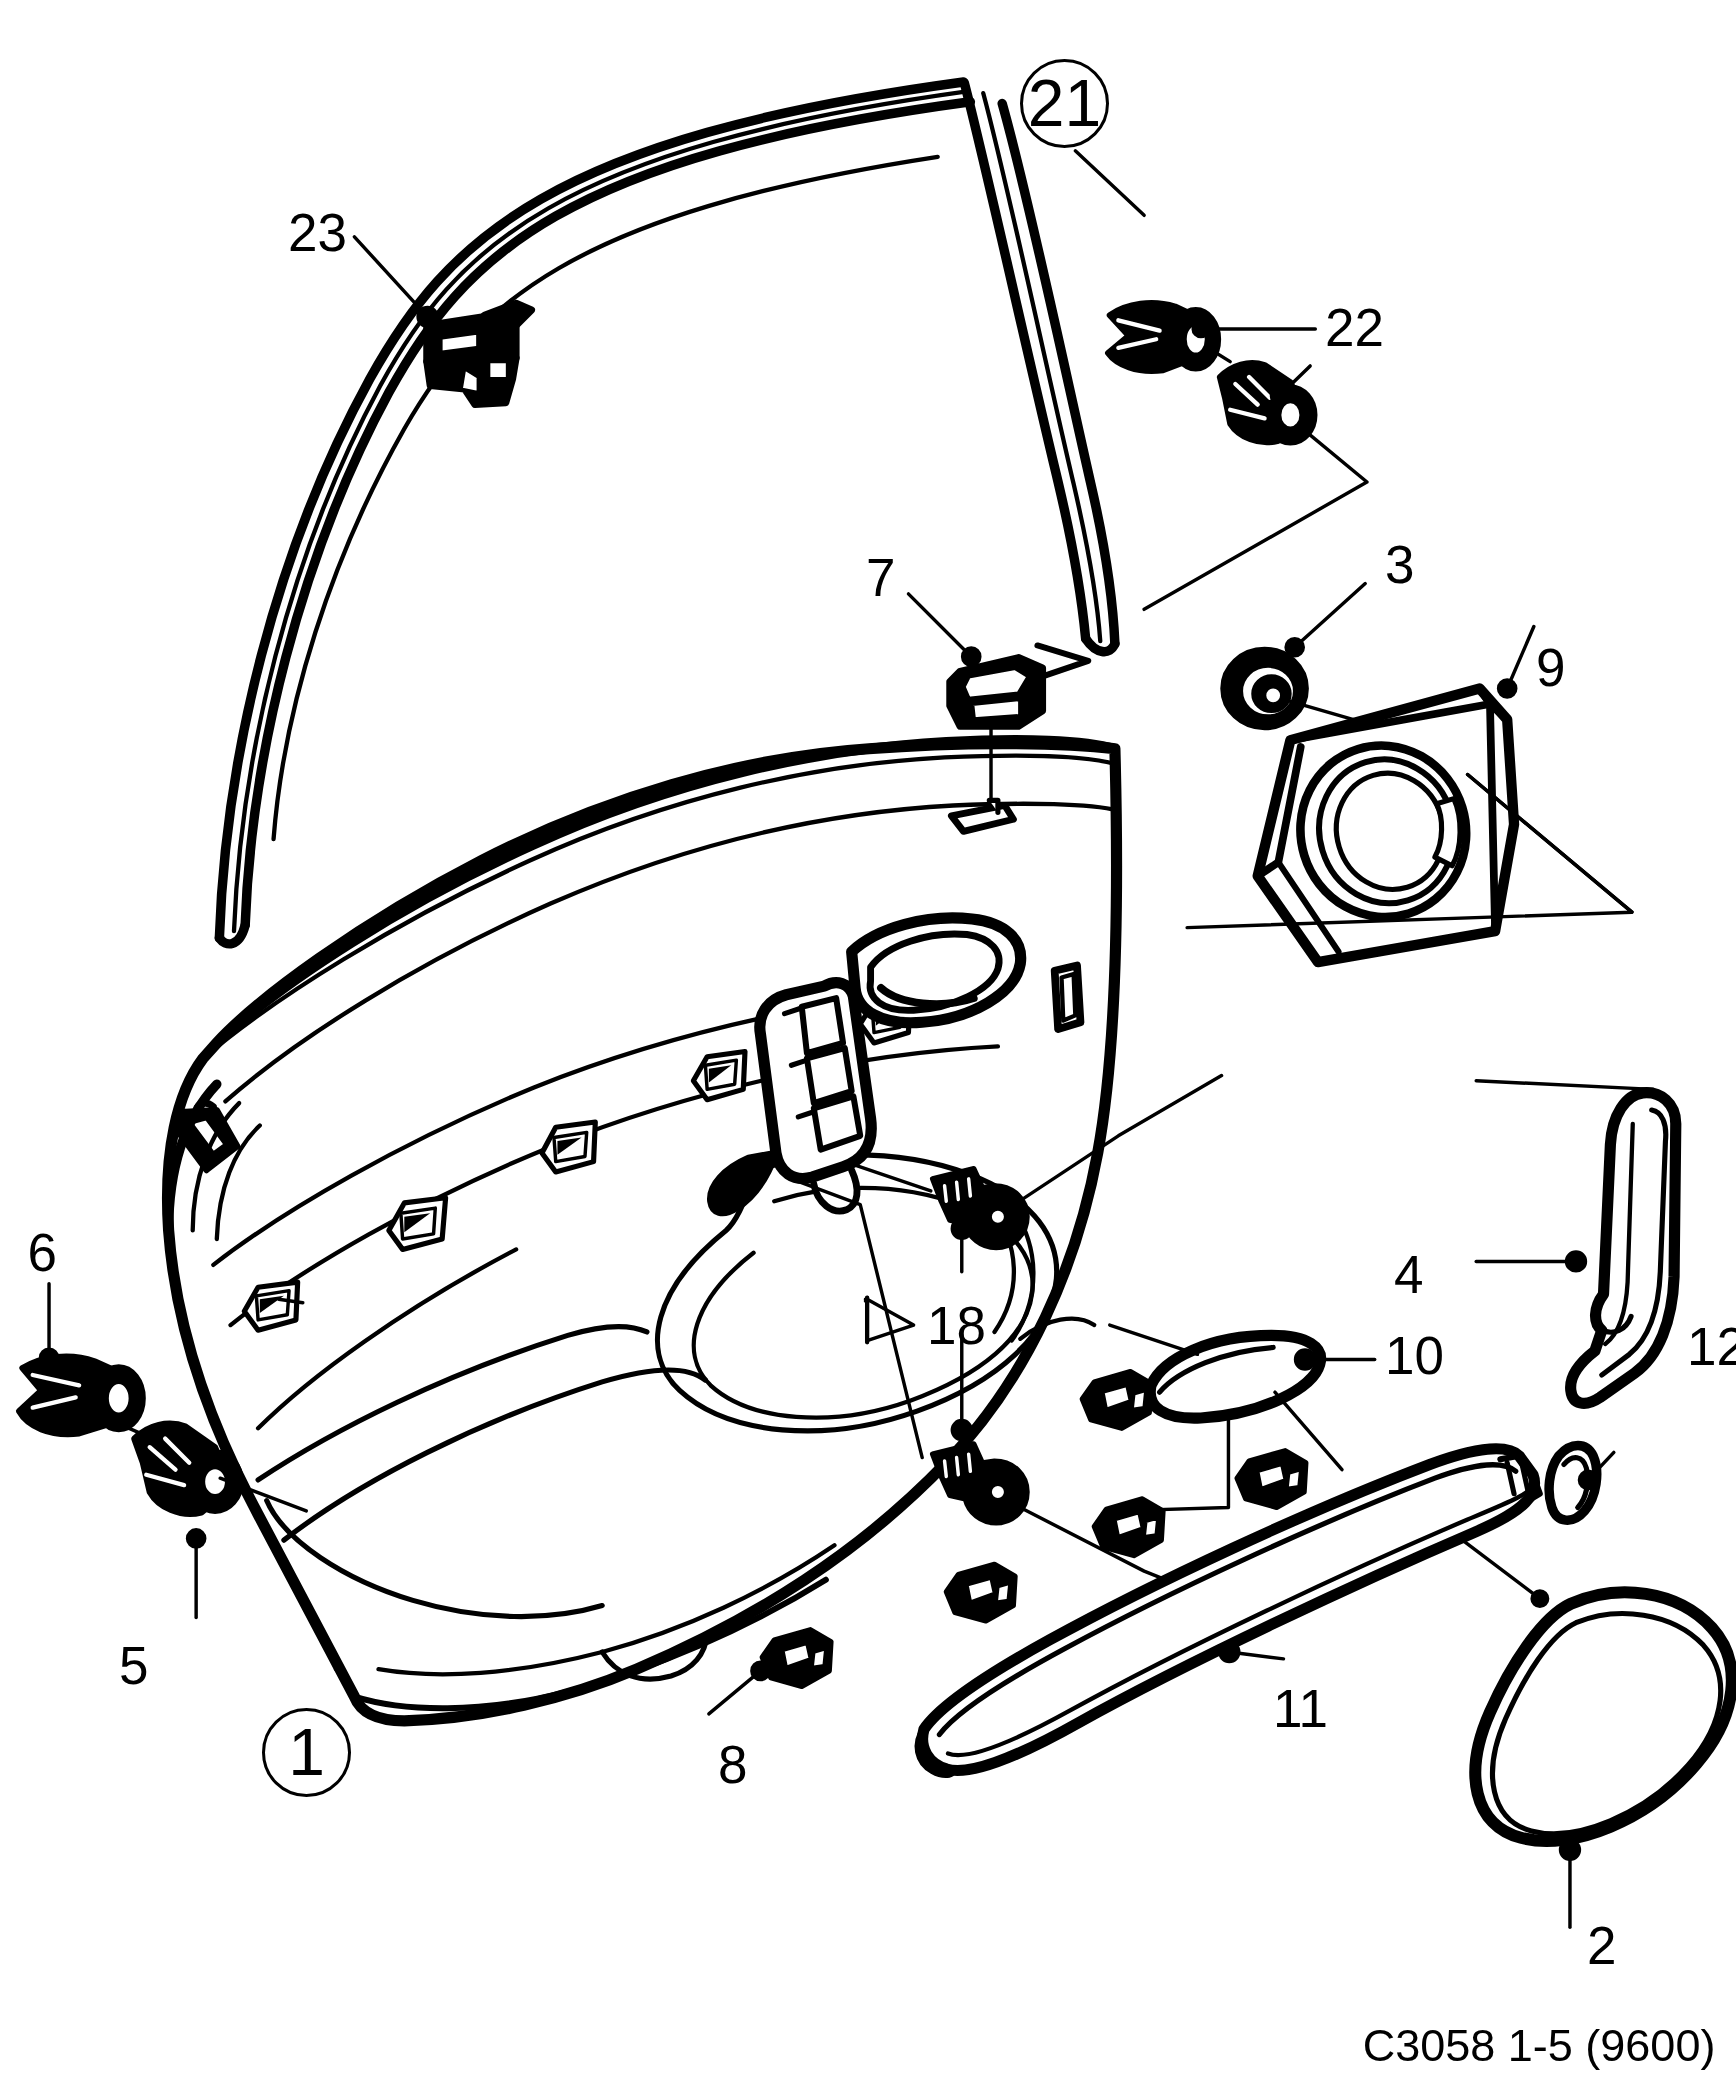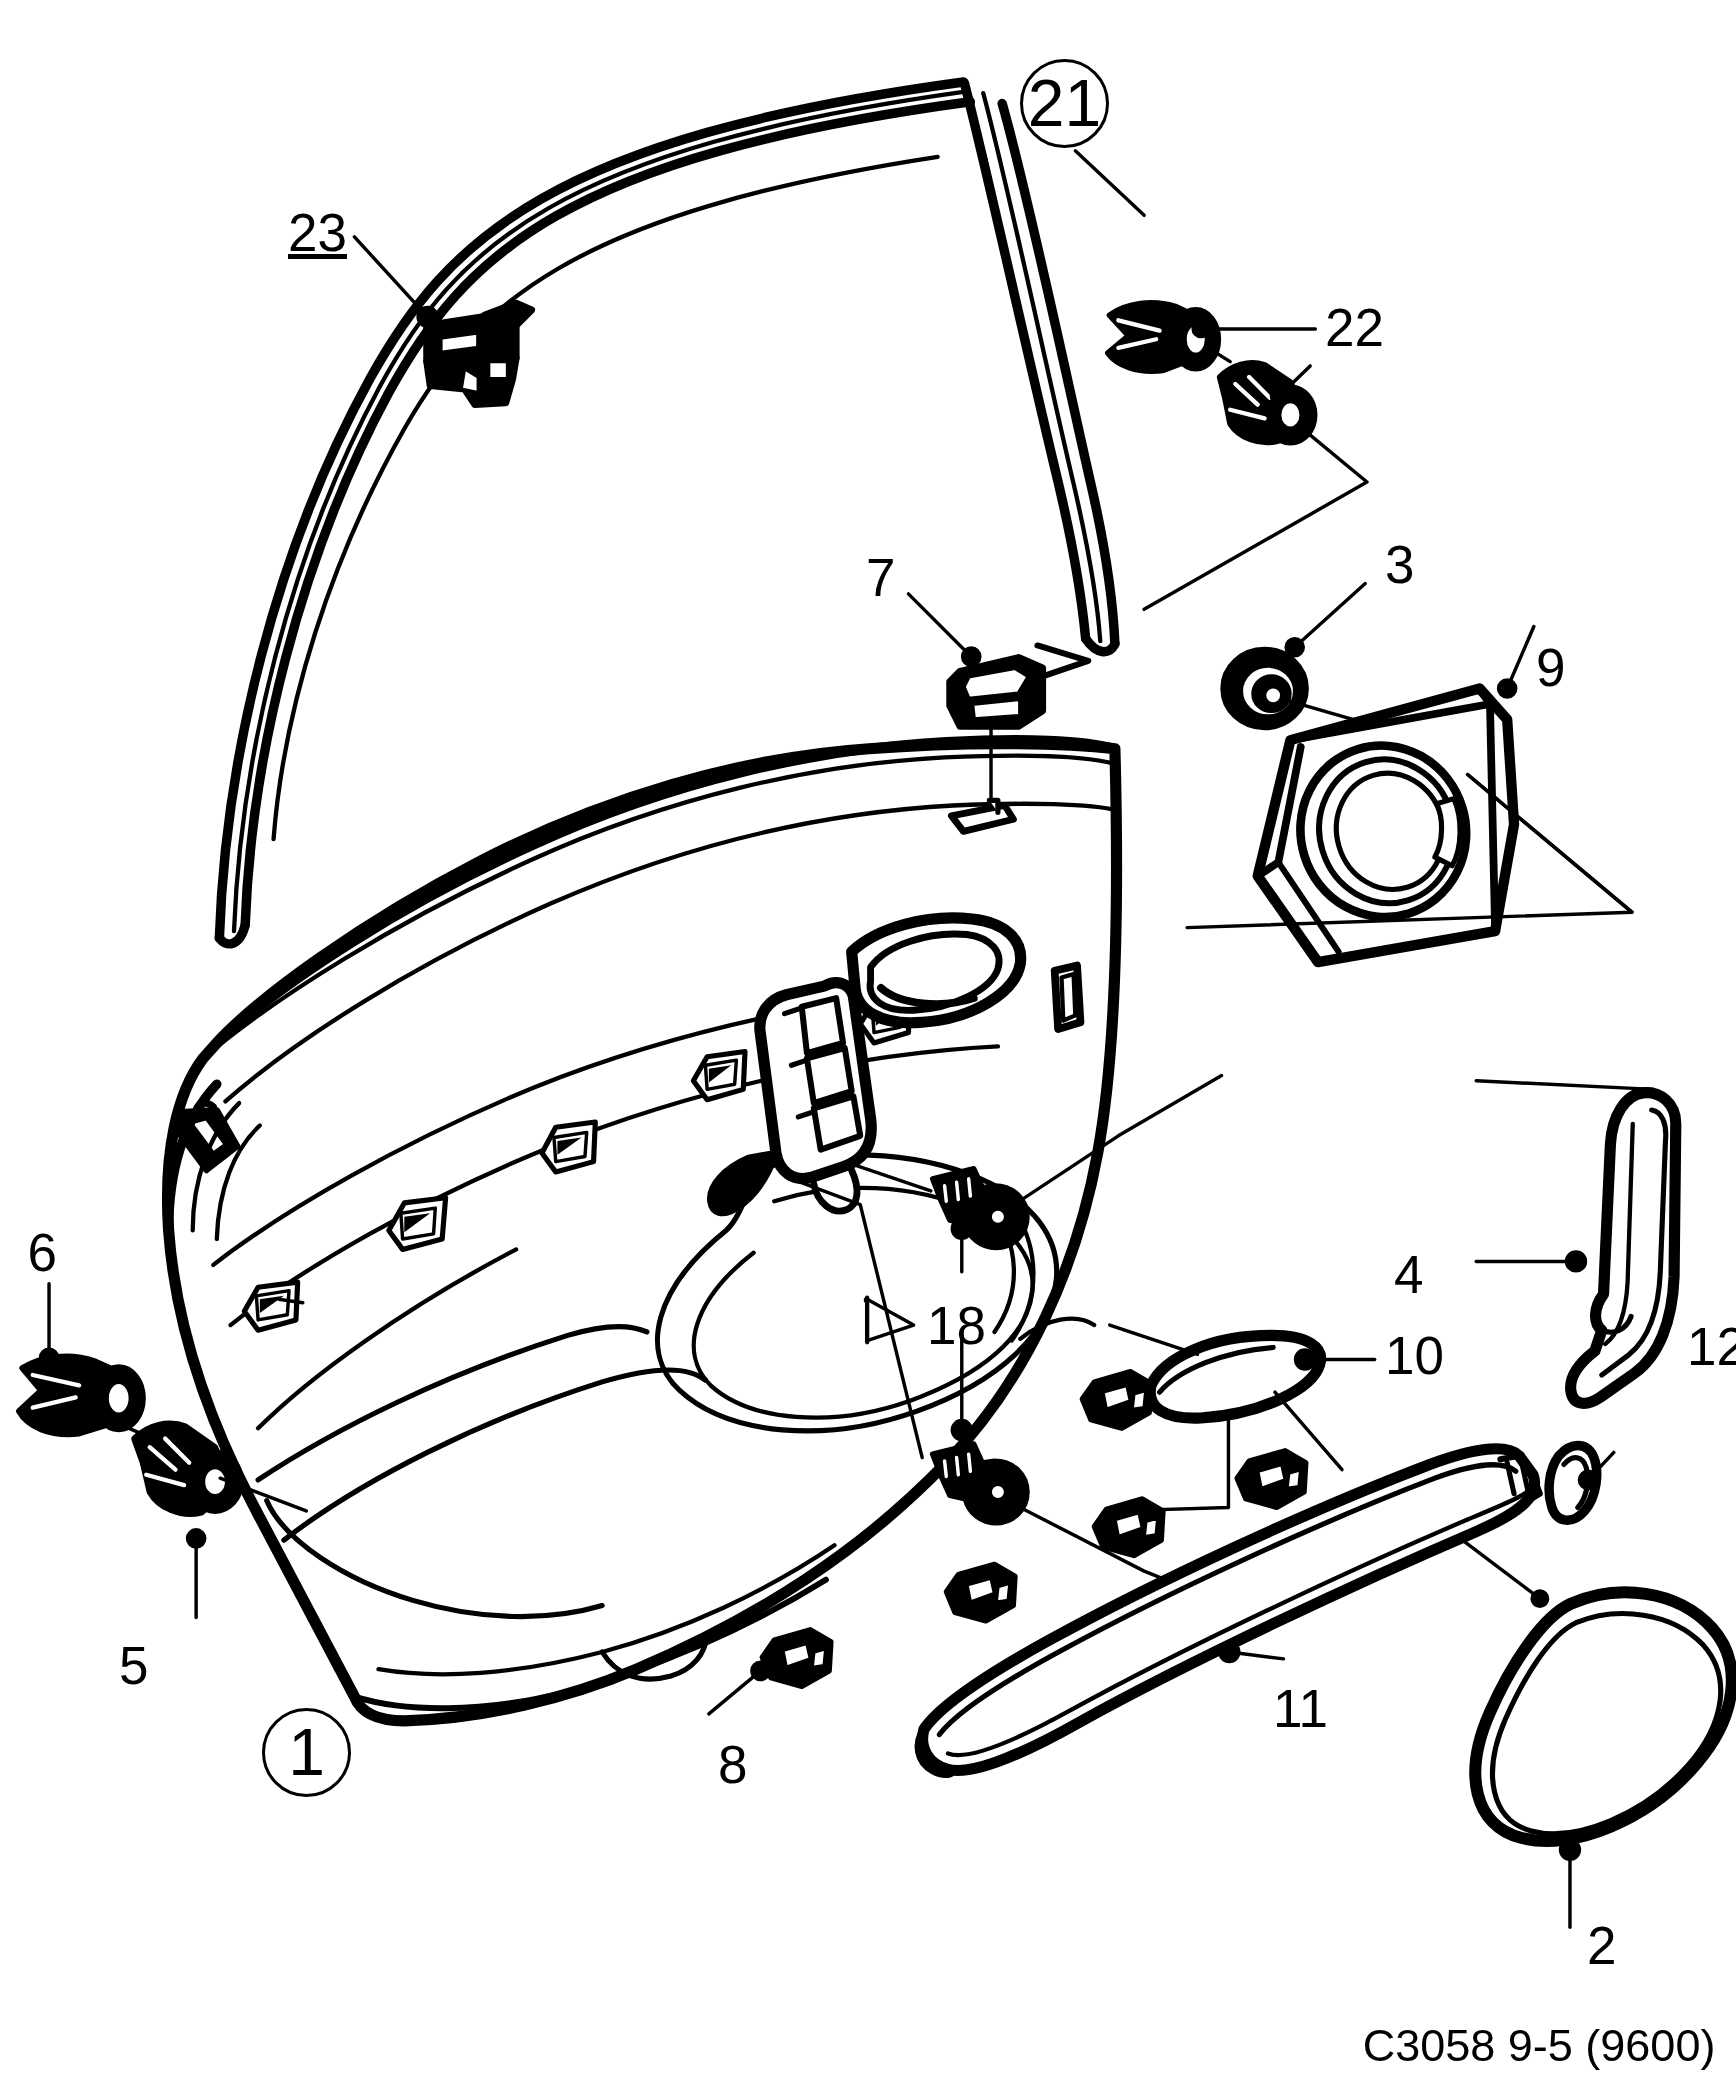--- a/index.html
+++ b/index.html
@@ -463,18 +463,18 @@
   <div class="callout" style="left:866px;top:551px;">7</div>
   <div class="callout" style="left:718px;top:1738px;">8</div>
   <div class="callout" style="left:1536px;top:641px;">9</div>
   <div class="callout" style="left:1385px;top:1329px;text-align:right;">10</div>
   <div class="callout" style="left:1273px;top:1682px;">11</div>
   <div class="callout" style="left:1639px;top:1320px;margin-left:48px;">12</div>
   <div class="callout" style="left:1394px;top:1248px;">4</div>
   <div class="callout" style="left:927px;top:1299px;">18</div>
   <div class="callout circled" style="left:1020px;top:59px;">21</div>
   <div class="callout" style="left:1325px;top:301px;">22</div>
-  <div class="callout" style="left:288px;top:206px;text-decoration:underline;">23</div>
-
-  <div id="caption">C3058 9-5 (9600)</div>
+  <div class="callout" style="left:288px;top:206px;">23</div>
+
+  <div id="caption">C3058 1-5 (9600)</div>
 
 </div>
 
 
 </body></html>

